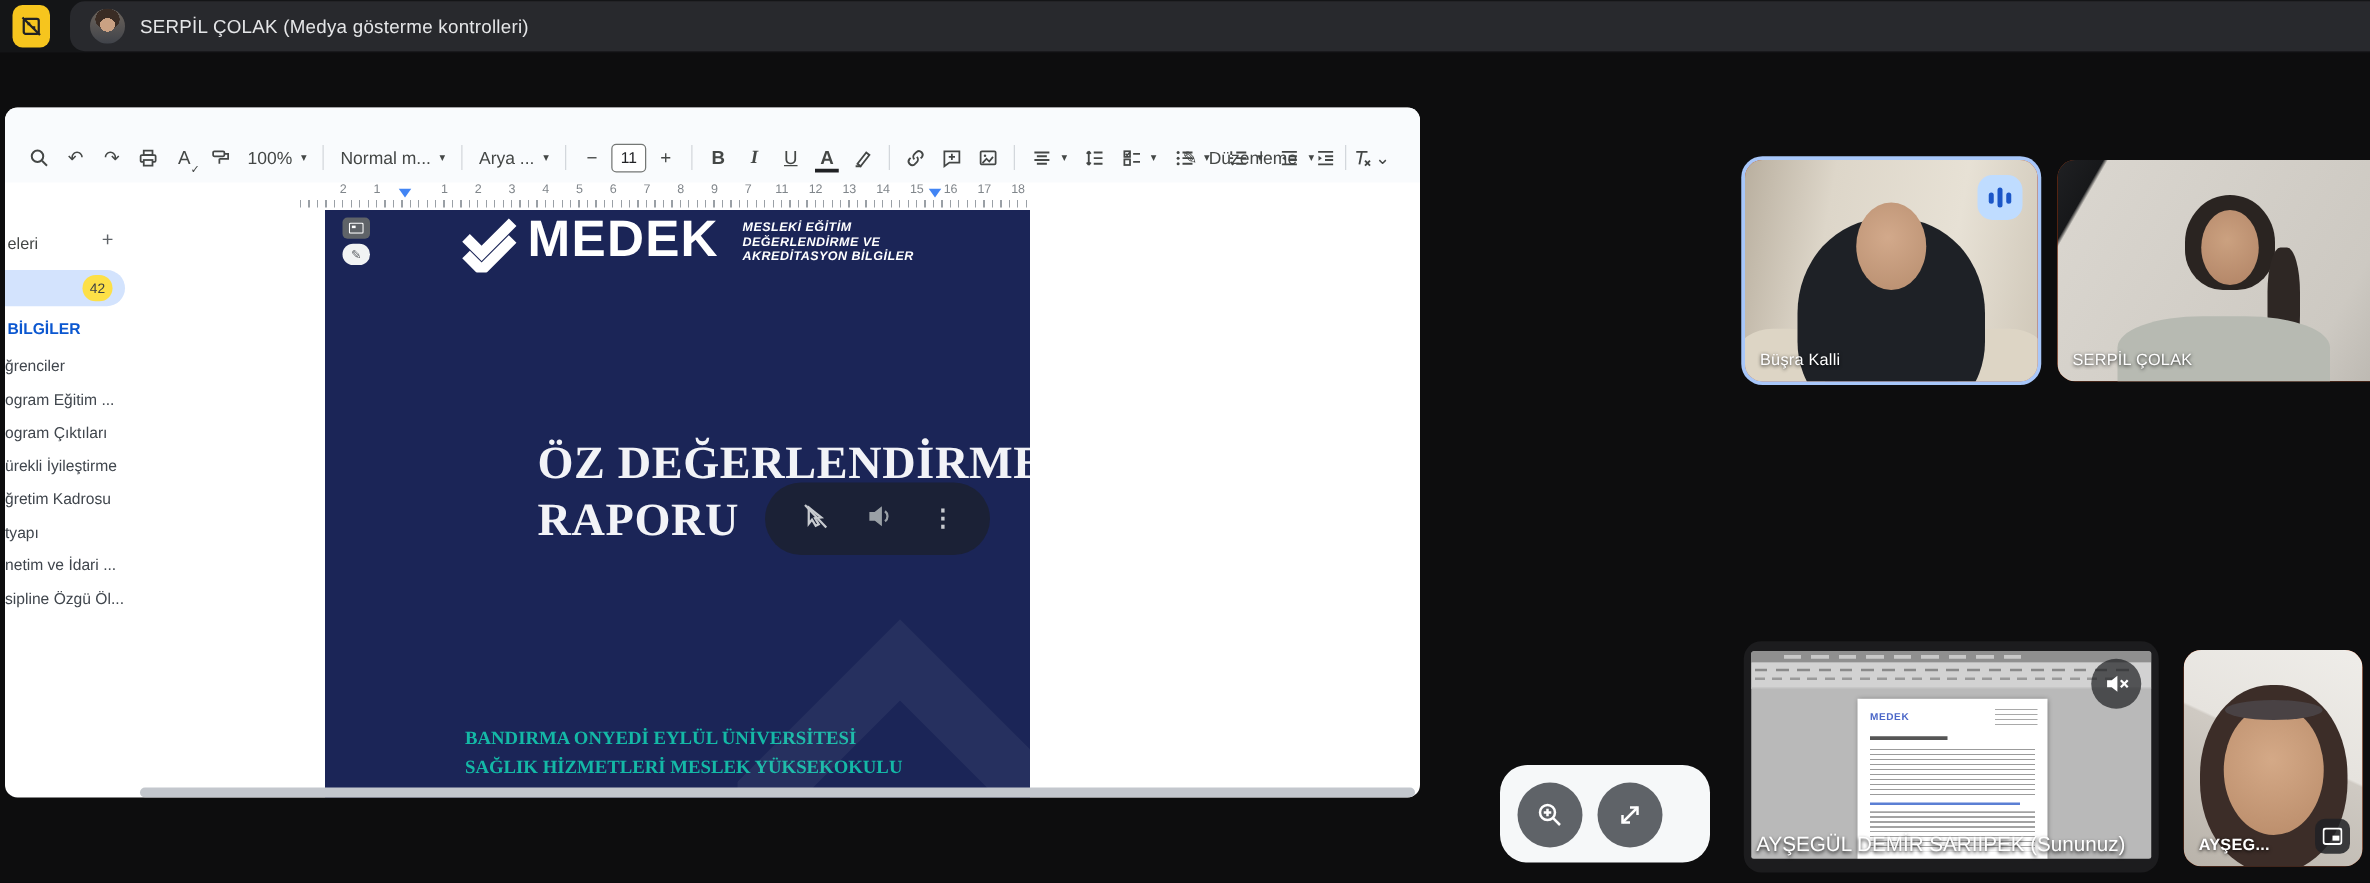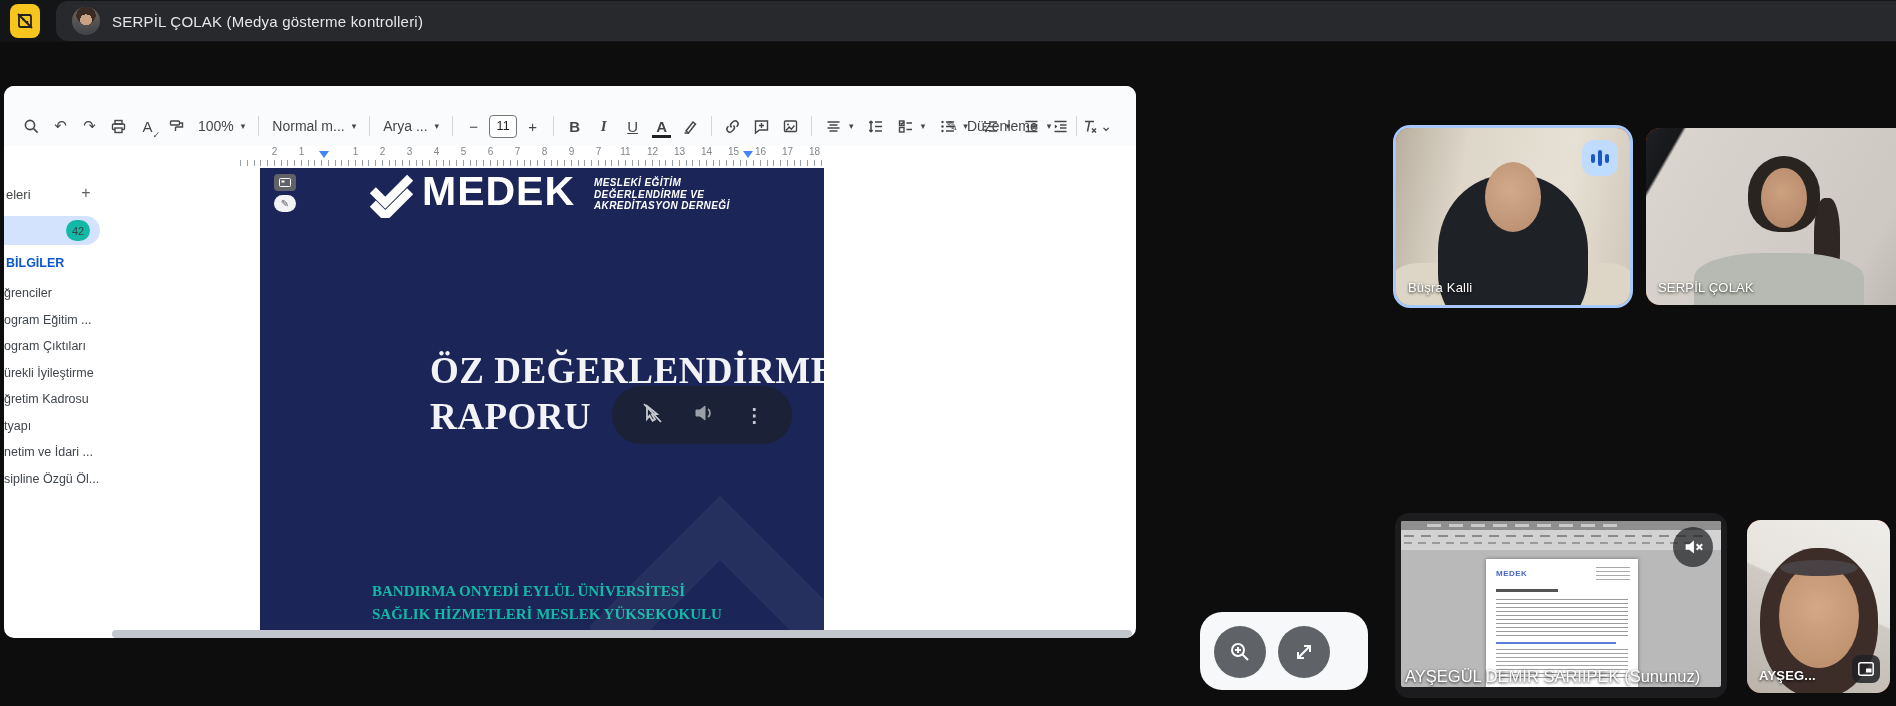--- a/index.html
+++ b/index.html
@@ -38,21 +38,21 @@
   
   .ruler-num{display:flex;} .ruler-num span{width:27px;text-align:center;font-size:10px;color:#80868b;}
   .ticks{left:236px;top:74px;width:586px;height:6px;
      background:repeating-linear-gradient(90deg,#9aa0a6 0 1px,transparent 1px 6.75px);}
   .rmark{width:0;height:0;border-left:5px solid transparent;border-right:5px solid transparent;border-top:7px solid #4285f4;}
 
   
   .ol-header{left:2px;top:101px;font-size:13px;color:#444746;}
   .ol-add{left:72px;top:98px;font-size:16px;color:#5f6368;width:20px;text-align:center;}
   .ol-pill{left:-16px;top:130px;width:112px;height:29px;border-radius:15px;}
-  .ol-badge{left:62px;top:134px;width:24px;height:21px;border-radius:11px;background:#14b8a6;display:flex;align-items:center;justify-content:center;font-size:11px;color:#3c4043;}
+  .ol-badge{left:62px;top:134px;width:24px;height:21px;border-radius:11px;background:#fde047;display:flex;align-items:center;justify-content:center;font-size:11px;color:#3c4043;}
   .ol-active{left:2px;top:170px;font-size:12.5px;font-weight:600;}
   .ol-items{left:0;top:194px;display:flex;flex-direction:column;}
   .ol-items span{height:26.5px;font-size:12.5px;color:#40464d;white-space:nowrap;display:flex;align-items:center;}
 
   
   .page{left:256px;top:82px;width:564px;height:470px;overflow:hidden;}
   .brand{font-size:41px;font-weight:700;color:#fff;letter-spacing:1px;line-height:46px;}
   .tagline div{font-size:10px;font-weight:700;color:#fff;line-height:11.5px;letter-spacing:.4px;font-style:italic;}
   .cv-title{font-family:"Liberation Serif",serif;font-weight:700;color:#f2f3f7;font-size:37px;line-height:45px;letter-spacing:.5px;white-space:nowrap;}
   .cv-org{font-family:"Liberation Serif",serif;font-weight:700;color:#14b8a6;font-size:15px;line-height:23px;white-space:nowrap;}
@@ -349,21 +349,21 @@
     <div class="abs page" id="coverPage" style="background: rgb(27, 37, 87);">
 
       <svg class="abs" style="left:108px;top:6px;" width="46" height="44" viewBox="0 0 48 46">
         <path d="M5 17 L18 30 L44 4" stroke="#ffffff" stroke-width="9" fill="none"></path>
         <path d="M5 31 L18 44 L44 18" stroke="#ffffff" stroke-width="9" fill="none"></path>
       </svg>
       <div class="abs brand" style="left:162px;top:0px;">MEDEK</div>
       <div class="abs tagline" style="left:334px;top:9px;">
           <div>MESLEKİ EĞİTİM</div>
           <div>DEĞERLENDİRME VE</div>
-          <div>AKREDİTASYON DERNEĞİ</div>
+          <div>AKREDİTASYON BİLGİLER</div>
         </div>
 
       <div class="abs cv-title" style="left:170px;top:226px;">RAPORU</div>
       <div class="abs cv-title" style="left:170px;top:180px;">ÖZ DEĞERLENDİRME</div>
 
       <div class="abs cv-org" style="left:112px;top:412px;">BANDIRMA ONYEDİ EYLÜL ÜNİVERSİTESİ</div>
       <div class="abs cv-org" style="left:112px;top:435px;">SAĞLIK HİZMETLERİ MESLEK YÜKSEKOKULU</div>
 
       <svg class="abs" style="left:330px;top:300px;" width="260" height="180" viewBox="0 0 260 180">
         <path d="M10 180 L130 60 L250 180" stroke="rgba(255,255,255,0.05)" stroke-width="46" fill="none"></path>

